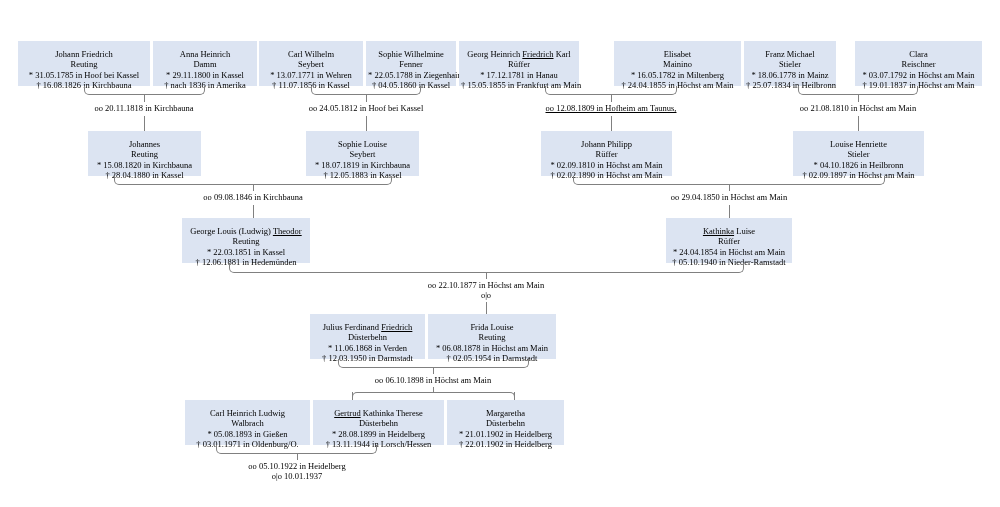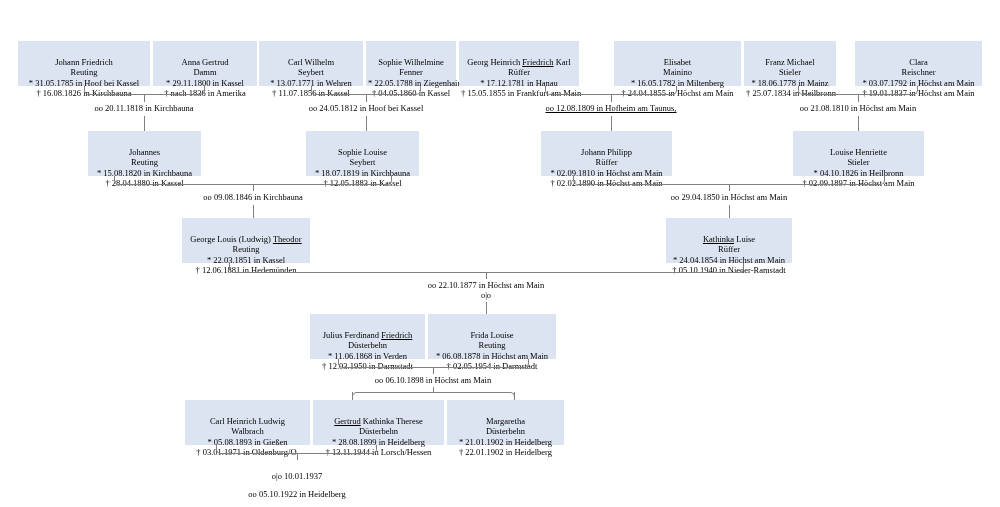--- a/index.html
+++ b/index.html
@@ -32,21 +32,21 @@
   }
   
   .person-box {
     position: absolute;
     background: #dce4f2;
     color: #000000;
     font-size: 8.5px;
     line-height: 10.4px;
     text-align: center;
     box-sizing: border-box;
-    padding: 16px 2px 2px 2px;
+    padding: 8px 2px 2px 2px;
     white-space: nowrap;
     overflow: visible;
   }
   .person-box .ln { display: block; }
   .person-box .u { text-decoration: underline; }
   
   .vline {
     position: absolute;
     width: 1px;
     background: #808080;
@@ -98,21 +98,21 @@
 
 
   <div class="person-box" style="left:18px; top:41px; width:132px; height:45px;">
     <span class="ln">Johann Friedrich</span>
     <span class="ln">Reuting</span>
     <span class="ln">* 31.05.1785 in Hoof bei Kassel</span>
     <span class="ln">† 16.08.1826 in Kirchbauna</span>
   </div>
 
   <div class="person-box" style="left:153px; top:41px; width:104px; height:45px;">
-    <span class="ln">Anna Gertrud</span>
+    <span class="ln">Anna Heinrich</span>
     <span class="ln">Damm</span>
     <span class="ln">* 29.11.1800 in Kassel</span>
     <span class="ln">† nach 1836 in Amerika</span>
   </div>
 
   <div class="person-box" style="left:259px; top:41px; width:104px; height:45px;">
     <span class="ln">Carl Wilhelm</span>
     <span class="ln">Seybert</span>
     <span class="ln">* 13.07.1771 in Wehren</span>
     <span class="ln">† 11.07.1856 in Kassel</span>
@@ -271,16 +271,16 @@
     <span class="ln">Düsterbehn</span>
     <span class="ln">* 21.01.1902 in Heidelberg</span>
     <span class="ln">† 22.01.1902 in Heidelberg</span>
   </div>
 
   <div class="vline" style="left:352px; top:392px; height:8px;"></div>
   <div class="vline" style="left:514px; top:392px; height:8px;"></div>
 
   <div class="bracket" style="left:216px; top:445px; width:161px; height:9px;"></div>
   <div class="vline" style="left:297px; top:454px; height:6px;"></div>
-  <div class="marriage-label" style="left:297px; top:461px;margin-top:28px;">oo 05.10.1922 in Heidelberg</div>
+  <div class="marriage-label" style="left:297px; top:461px;">oo 05.10.1922 in Heidelberg</div>
   <div class="divorce-label" style="left:297px; top:471px;">o|o 10.01.1937</div>
 
 </div>
 
 </body></html>

